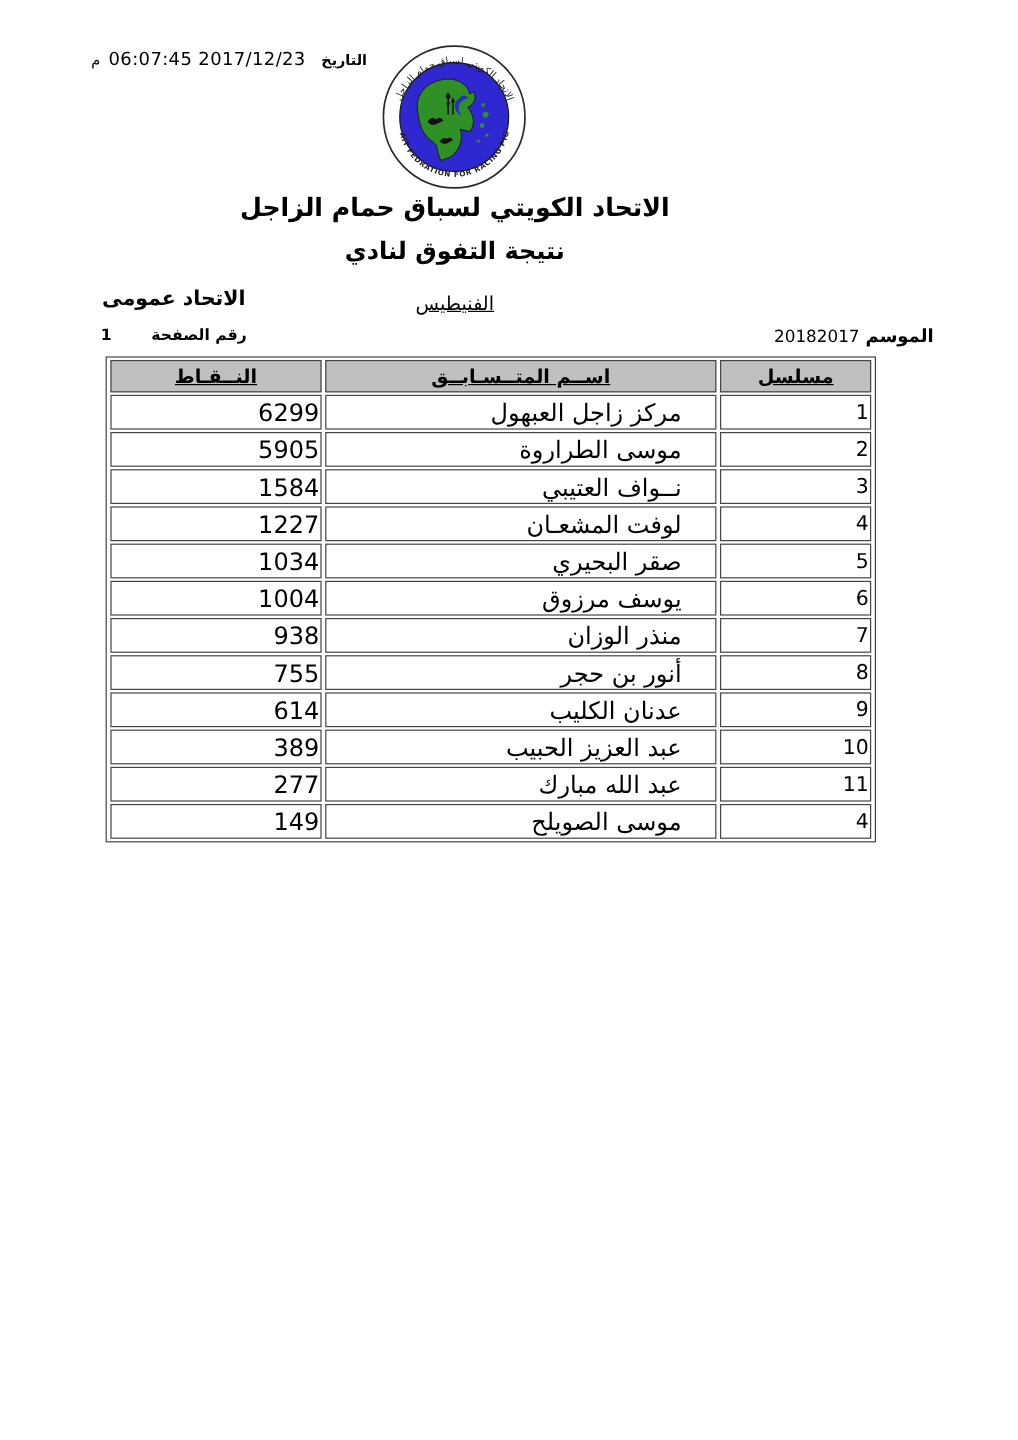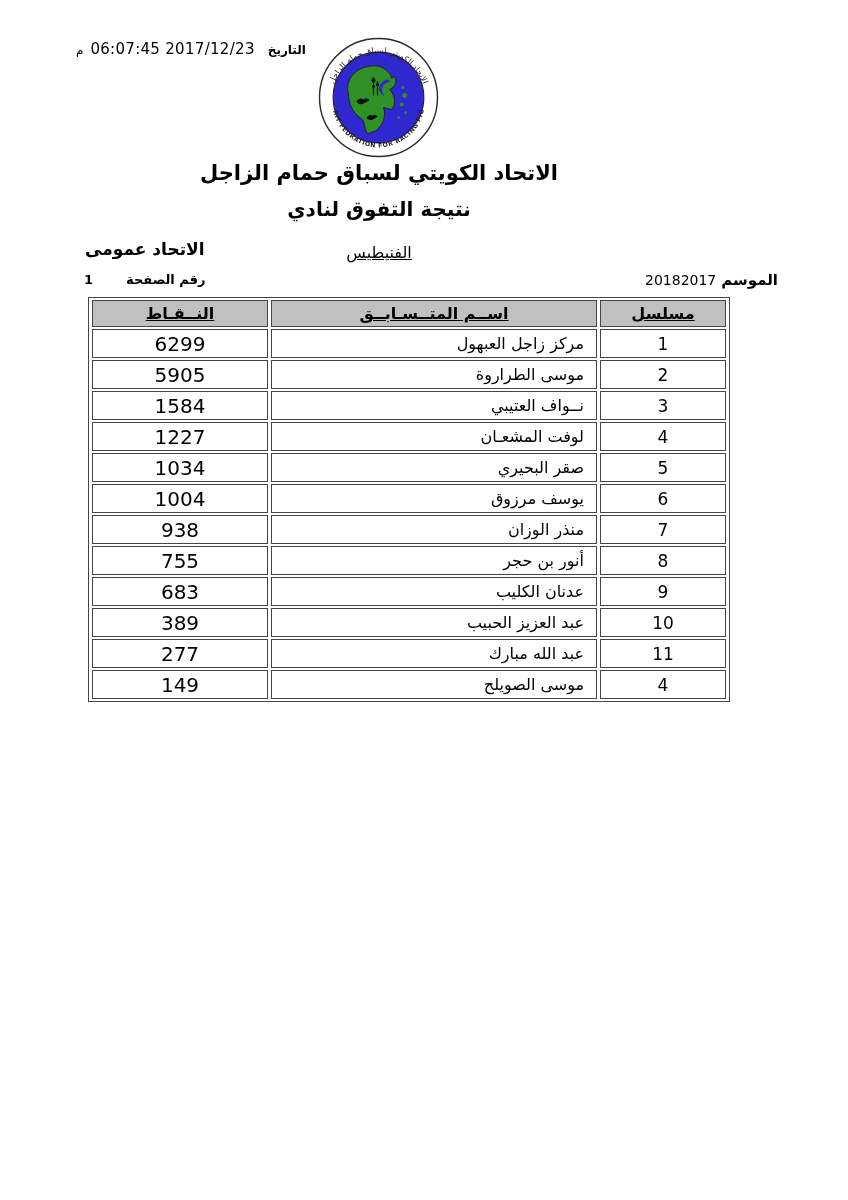--- a/index.html
+++ b/index.html
@@ -92,37 +92,38 @@
     table-layout: fixed;
   }
   table.results col.col-serial { width: 126px; }
   table.results col.col-name   { width: 326px; }
   table.results col.col-points { width: 176px; }
   table.results th, table.results td {
     border: 1px solid #454545;
     box-sizing: border-box;
     overflow: hidden;
     white-space: nowrap;
+    text-align: right;
   }
   table.results th {
     background: #c0c0c0;
     font-size: 16px;
     font-weight: bold;
     height: 27px;
     text-align: center;
     vertical-align: middle;
     text-decoration: underline;
   }
   table.results td {
     height: 29px;
     vertical-align: middle;
     background: #ffffff;
   }
   td.serial-cell { text-align: center; font-size: 17px; direction: ltr; }
-  td.name-cell   { text-align: right; padding-right: 12px; font-size: 16px; }
+  td.name-cell   { text-align: right; padding-right: 28px; font-size: 20px; }
   td.points-cell { text-align: center; font-size: 20px; direction: ltr; }
 </style>
 </head>
 <body>
 
 <div class="page">
 
   <div class="date-line">
     <span class="meridiem">م</span>
     <span class="date-value">06:07:45 2017/12/23</span>
@@ -239,21 +240,21 @@
         <td class="points-cell">938</td>
       </tr>
       <tr>
         <td class="serial-cell">8</td>
         <td class="name-cell">أنور بن حجر</td>
         <td class="points-cell">755</td>
       </tr>
       <tr>
         <td class="serial-cell">9</td>
         <td class="name-cell">عدنان الكليب</td>
-        <td class="points-cell">683</td>
+        <td class="points-cell">614</td>
       </tr>
       <tr>
         <td class="serial-cell">10</td>
         <td class="name-cell">عبد العزيز الحبيب</td>
         <td class="points-cell">389</td>
       </tr>
       <tr>
         <td class="serial-cell">11</td>
         <td class="name-cell">عبد الله مبارك</td>
         <td class="points-cell">277</td>

